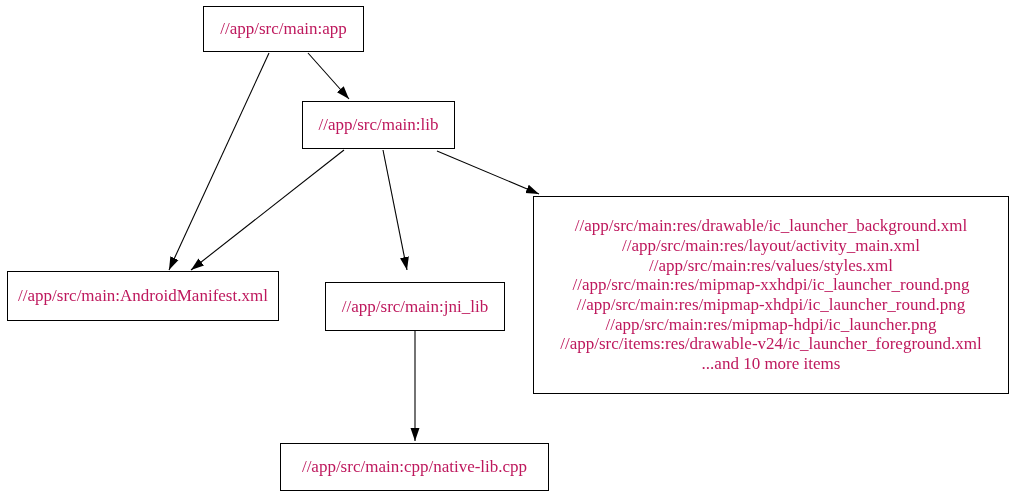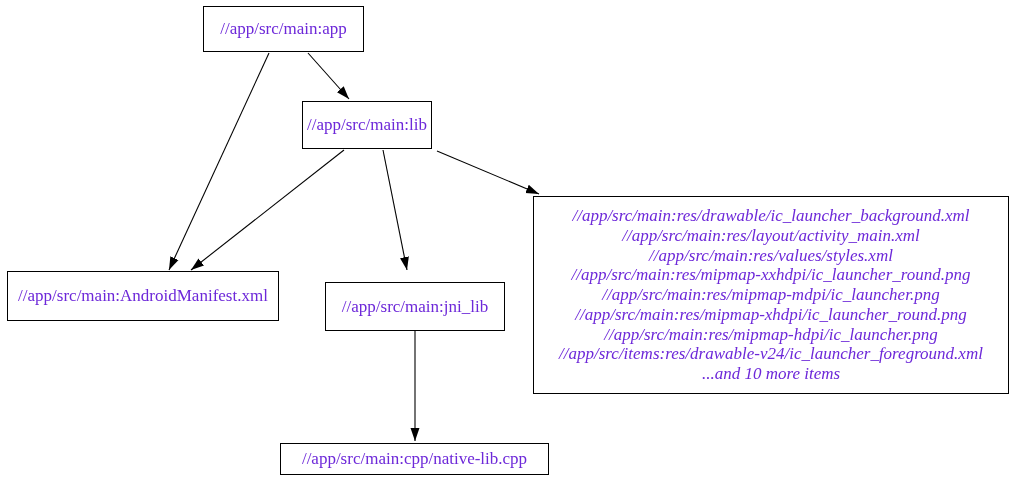--- a/index.html
+++ b/index.html
@@ -25,39 +25,38 @@
   .edge {
     stroke: #000000;
     stroke-width: 1.1;
     fill: none;
   }
   .node {
     position: absolute;
     box-sizing: border-box;
     border: 1px solid #000000;
     background: #ffffff;
-    color: #6d28d9;
+    color: #be185d;
     display: flex;
     flex-direction: column;
     align-items: center;
     justify-content: center;
     text-align: center;
     font-size: 17px;
     white-space: nowrap;
   }
   .n-app      { left: 203px; top: 6px;   width: 161px; height: 46px; }
-  .n-lib      { left: 302px; top: 101px; width: 130px; height: 48px; }
+  .n-lib      { left: 302px; top: 101px; width: 153px; height: 48px; }
   .n-manifest { left: 7px;   top: 271px; width: 272px; height: 50px; }
   .n-jni      { left: 325px; top: 271px; width: 180px; height: 49px; margin-top: 11px; }
   .n-res      { left: 533px; top: 196px; width: 476px; height: 198px; }
-  .n-native   { left: 280px; top: 443px; width: 269px; height: 32px; }
+  .n-native   { left: 280px; top: 443px; width: 269px; height: 48px; }
   .n-res .res-line {
     display: block;
     line-height: 19.7px;
-    font-style: italic;
   }
 </style>
 </head>
 <body>
 
 <div id="canvas">
 
   <svg id="edges-layer" viewBox="0 0 1018 496" xmlns="http://www.w3.org/2000/svg">
     <defs>
       <marker id="arrow" markerUnits="userSpaceOnUse" markerWidth="14" markerHeight="11" refX="13" refY="5.5" orient="auto">
@@ -86,21 +85,20 @@
 
   <div class="node n-jni">
     <span>//app/src/main:jni_lib</span>
   </div>
 
   <div class="node n-res">
     <span class="res-line">//app/src/main:res/drawable/ic_launcher_background.xml</span>
     <span class="res-line">//app/src/main:res/layout/activity_main.xml</span>
     <span class="res-line">//app/src/main:res/values/styles.xml</span>
     <span class="res-line">//app/src/main:res/mipmap-xxhdpi/ic_launcher_round.png</span>
-    <span class="res-line">//app/src/main:res/mipmap-mdpi/ic_launcher.png</span>
     <span class="res-line">//app/src/main:res/mipmap-xhdpi/ic_launcher_round.png</span>
     <span class="res-line">//app/src/main:res/mipmap-hdpi/ic_launcher.png</span>
     <span class="res-line">//app/src/items:res/drawable-v24/ic_launcher_foreground.xml</span>
     <span class="res-line">...and 10 more items</span>
   </div>
 
   <div class="node n-native">
     <span>//app/src/main:cpp/native-lib.cpp</span>
   </div>
 

